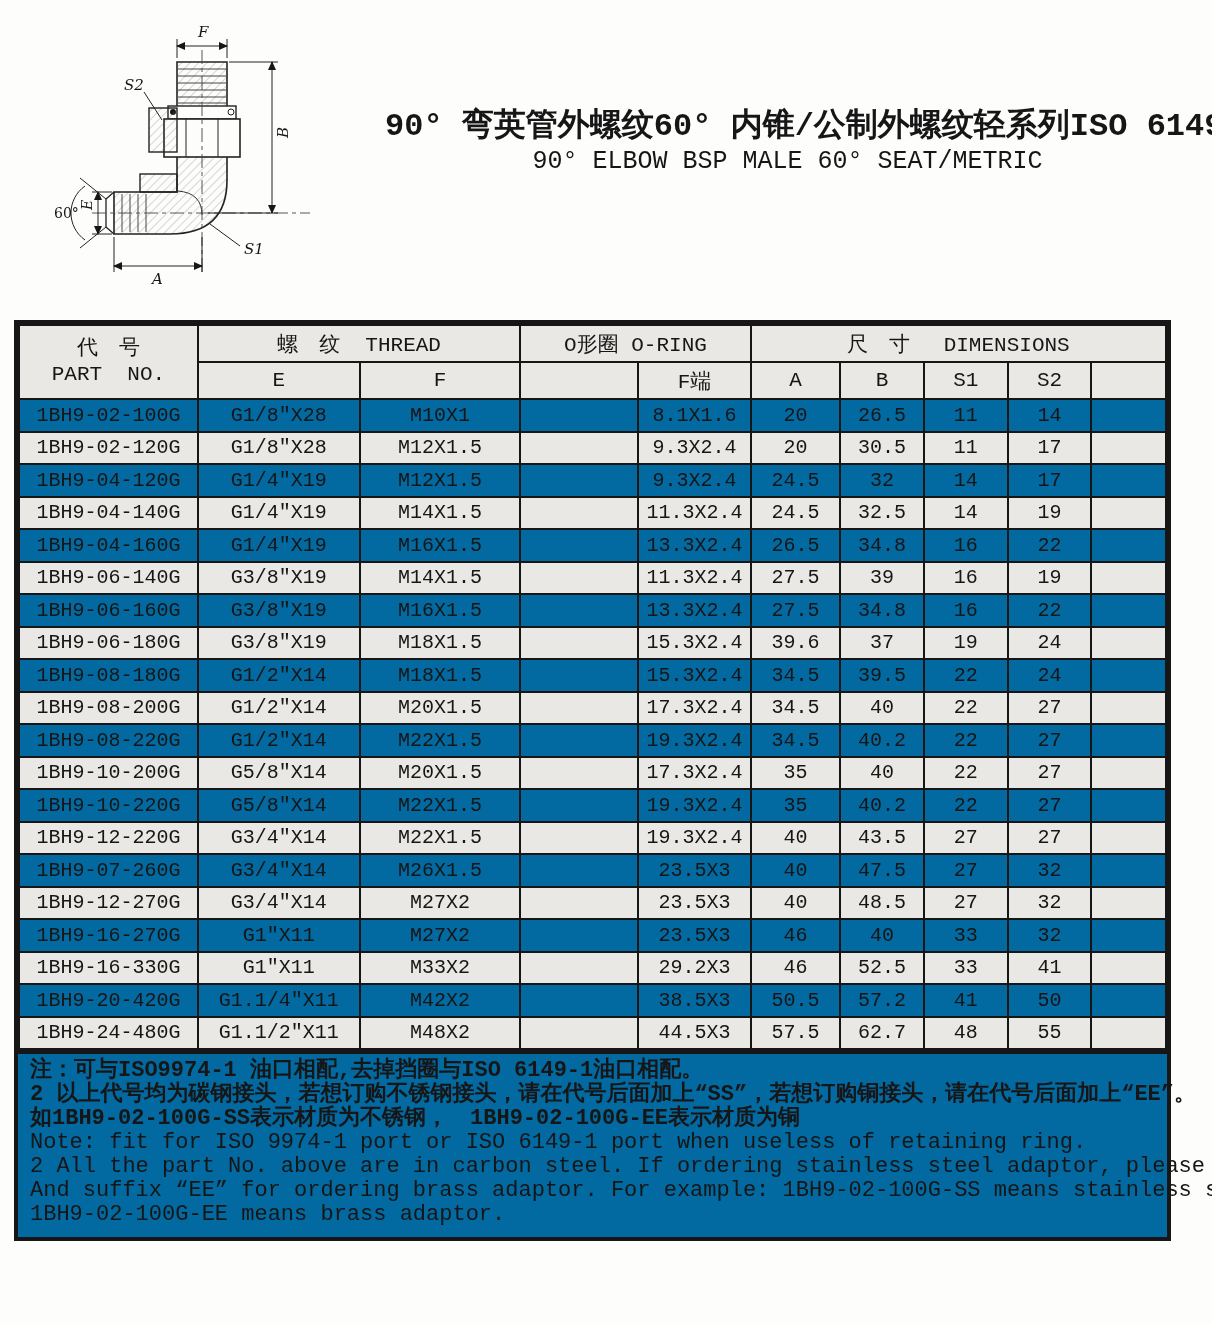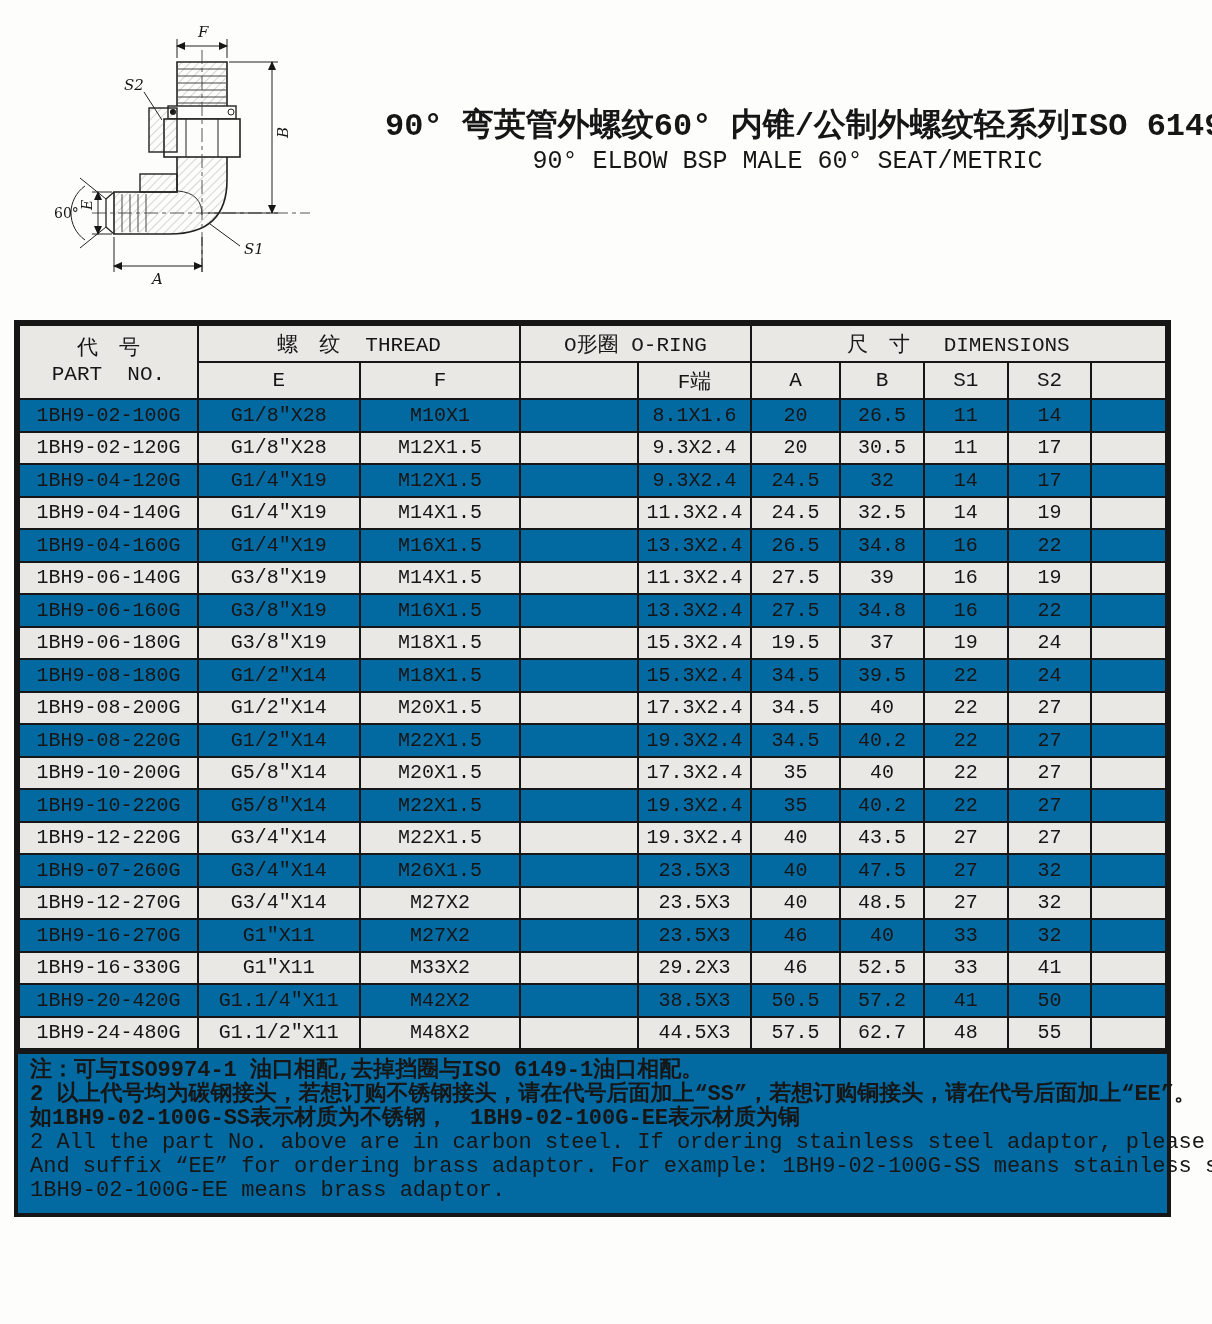--- a/index.html
+++ b/index.html
@@ -263,21 +263,21 @@
             <td>16</td>
             <td>22</td>
             <td></td>
           </tr>
           <tr class="alt">
             <td class="c-part">1BH9-06-180G</td>
             <td>G3/8″X19</td>
             <td>M18X1.5</td>
             <td></td>
             <td>15.3X2.4</td>
-            <td>19.5</td>
+            <td>39.6</td>
             <td>37</td>
             <td>19</td>
             <td>24</td>
             <td></td>
           </tr>
           <tr>
             <td class="c-part">1BH9-08-180G</td>
             <td>G1/2″X14</td>
             <td>M18X1.5</td>
             <td></td>
@@ -420,19 +420,20 @@
             <td>55</td>
             <td></td>
           </tr>
         </tbody>
     </table>
 
     <div class="notes">
       <div class="note-cn">注：可与ISO9974-1 油口相配,去掉挡圈与ISO 6149-1油口相配。</div>
       <div class="note-cn">2 以上代号均为碳钢接头，若想订购不锈钢接头，请在代号后面加上“SS”，若想订购铜接头，请在代号后面加上“EE”。</div>
       <div class="note-cn">如1BH9-02-100G-SS表示材质为不锈钢，　1BH9-02-100G-EE表示材质为铜</div>
+      <div class="note-en">Note: fit for ISO 9974-1 port or ISO 6149-1 port when useless of retaining ring.</div>
       <div class="note-en">2 All the part No. above are in carbon steel. If ordering stainless steel adaptor, please suffix “SS” .</div>
       <div class="note-en">And suffix “EE” for ordering brass adaptor. For example: 1BH9-02-100G-SS  means stainless steel adaptor.</div>
       <div class="note-en">1BH9-02-100G-EE means brass adaptor.</div>
     </div>
   </div>
 
 </div>
 
 </body></html>

